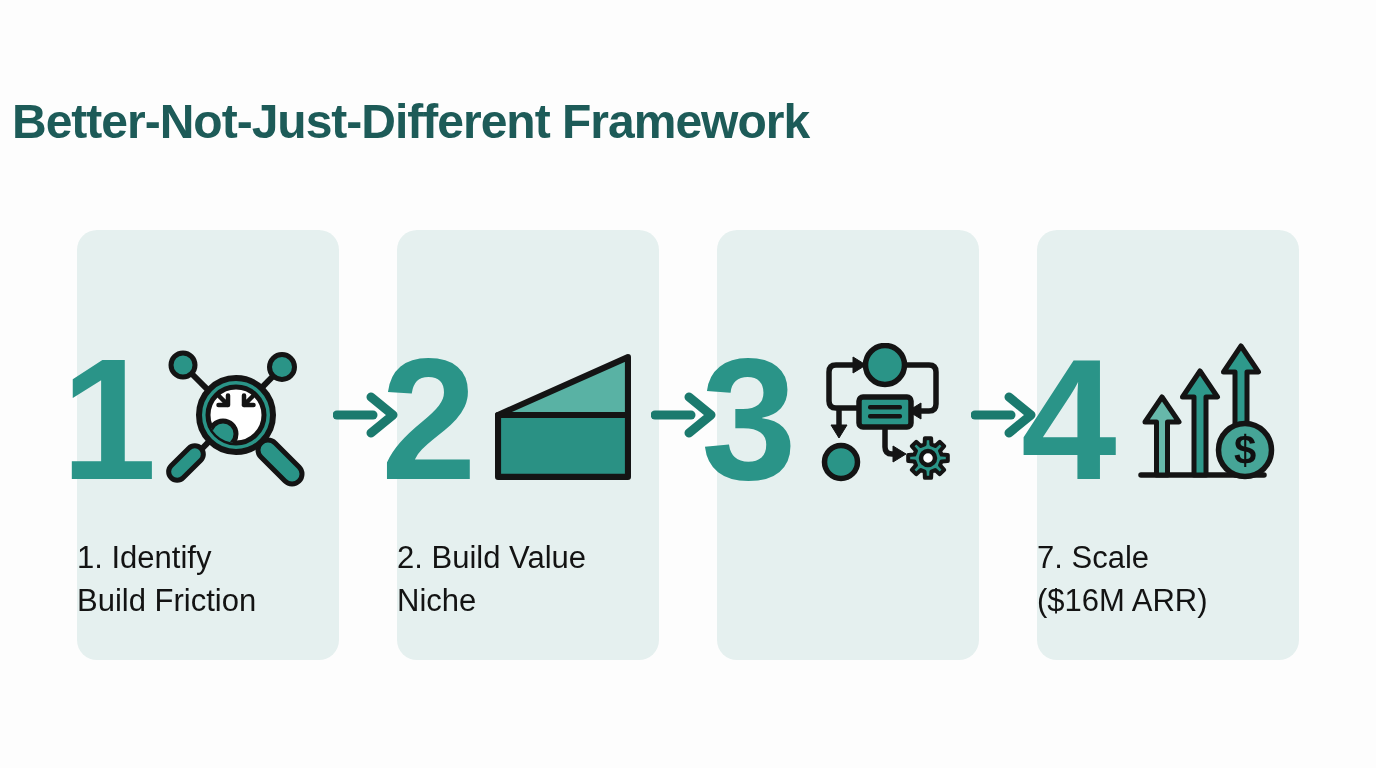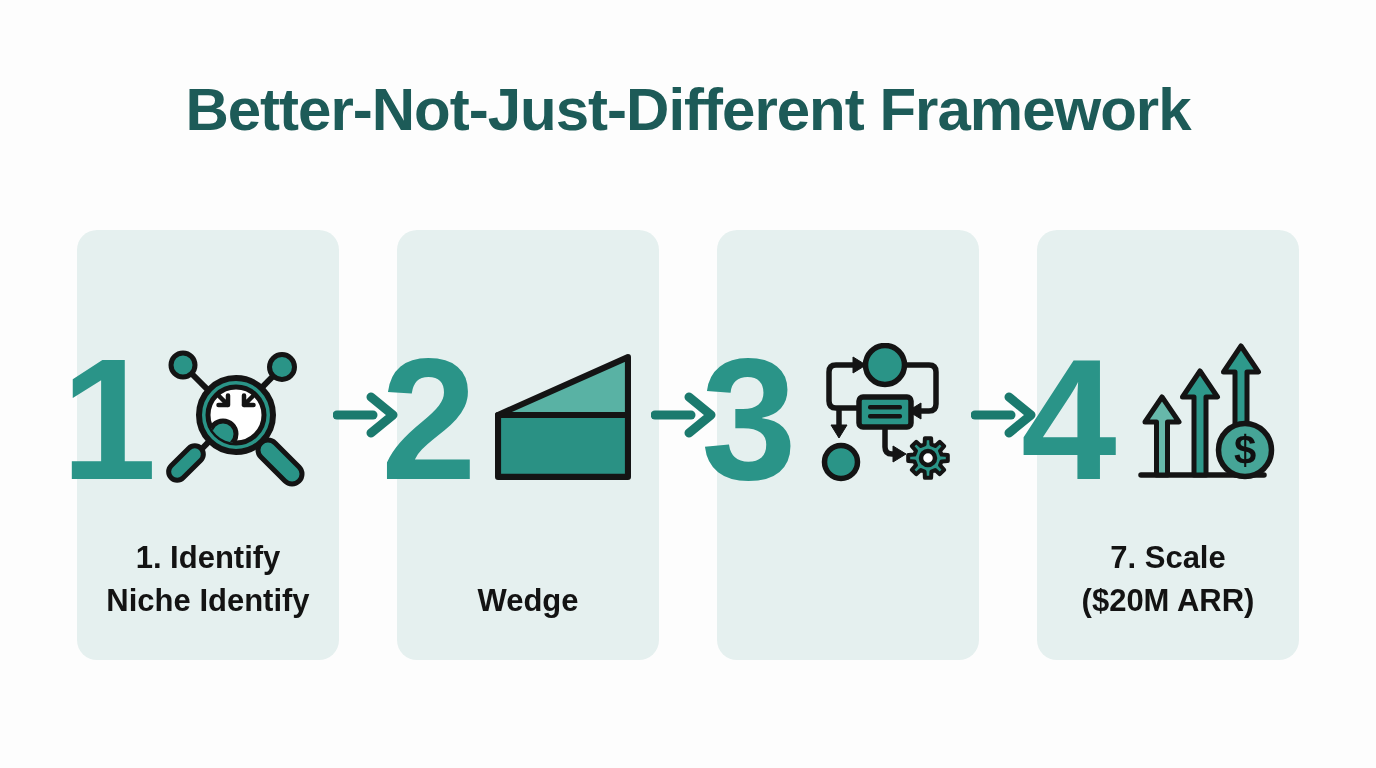--- a/index.html
+++ b/index.html
@@ -6,23 +6,22 @@
   body {
     width: 1376px; height: 768px;
     background: #fdfdfd;
     font-family: "Liberation Sans", sans-serif;
     position: relative;
     overflow: hidden;
   }
   .title {
     position: absolute;
     top: 78px; left: 0; right: 0;
-    margin: 0;
-    text-align: center;
-    font-size: 60px;
+    margin: 12px;
+    font-size: 48px;
     line-height: 64px;
     font-weight: bold;
     letter-spacing: -1px;
     color: #1d5b58;
   }
   .steps-row {
     position: absolute;
     left: 77px; top: 230px;
     display: flex;
     gap: 58px;
@@ -43,24 +42,24 @@
     letter-spacing: -4px;
   }
   .icon-box { position: absolute; }
   .icon-1 { left: 82px;  top: 114px; width: 150px; height: 150px; }
   .icon-2 { left: 98px;  top: 124px; width: 136px; height: 126px; }
   .icon-3 { left: 98px;  top: 113px; width: 150px; height: 150px; }
   .icon-4 { left: 100px; top: 108px; width: 150px; height: 150px; }
   .step-label {
     position: absolute;
     top: 306px; left: 0; right: 0;
-    text-align: center;
+    text-align: left;
     font-size: 31px;
     line-height: 43px;
-    font-weight: bold;
+    font-weight: normal;
     color: #131313;
   }
   .connector {
     position: absolute;
     top: 390px;
     width: 66px; height: 50px;
   }
   .conn-1 { left: 333px; }
   .conn-2 { left: 651px; }
   .conn-3 { left: 971px; }
@@ -99,35 +98,35 @@
             <circle cx="64" cy="90" r="13" fill="#2a9487" stroke="#141414" stroke-width="5"></circle>
           </g>
           <g stroke="#141414" stroke-width="4.5" fill="none" stroke-linecap="round" stroke-linejoin="round">
             <path d="M59,51 L69,61 M69,51.5 L69,61 L59.5,61"></path>
             <path d="M95,51 L85,61 M85,51.5 L85,61 L94.5,61"></path>
           </g>
         </svg>
       </div>
       <div class="step-label">
         <span>1. Identify</span><br>
-        <span>Niche Identify</span>
+        <span>Build Friction</span>
       </div>
     </div>
 
     <div class="card">
       <div class="step-number">2</div>
       <div class="icon-box icon-2">
         <svg viewBox="0 0 134 124" width="136" height="126">
           <rect x="3" y="60" width="128" height="61" fill="#2a9184" stroke="#141414" stroke-width="6" stroke-linejoin="round"></rect>
           <polygon points="3,60 131,60 131,3" fill="#59b2a4" stroke="#141414" stroke-width="6" stroke-linejoin="round"></polygon>
         </svg>
       </div>
       <div class="step-label">
-        <br>
-        <span>Wedge</span>
+        <span>2. Build Value</span><br>
+        <span>Niche</span>
       </div>
     </div>
 
     <div class="card">
       <div class="step-number">3</div>
       <div class="icon-box icon-3">
         <svg viewBox="0 0 150 150" width="150" height="150">
           <g fill="none" stroke="#141414" stroke-width="5.5">
             <path d="M40,22 H21 Q14,22 14,29 V58 Q14,65 21,65 H45"></path>
             <path d="M24,65 V84"></path>
@@ -160,21 +159,21 @@
           <line x1="4" y1="137" x2="127" y2="137" stroke="#141414" stroke-width="5.5" stroke-linecap="round"></line>
           <path d="M19.5,137 V84 H8 L25,59 L42,84 H30.5 V137 Z" fill="#67b8aa" stroke="#141414" stroke-width="5" stroke-linejoin="round"></path>
           <path d="M57,137 V59 H45.5 L63,33 L80.5,59 H69 V137 Z" fill="#2e998b" stroke="#141414" stroke-width="5" stroke-linejoin="round"></path>
           <path d="M98,137 V34 H86.5 L104,8 L121.5,34 H110 V137 Z" fill="#2e998b" stroke="#141414" stroke-width="5" stroke-linejoin="round"></path>
           <circle cx="108" cy="112" r="26.5" fill="#46a597" stroke="#141414" stroke-width="5.5"></circle>
           <text x="108" y="126" font-size="40" font-weight="bold" fill="#101010" text-anchor="middle" font-family="Liberation Sans, sans-serif">$</text>
         </svg>
       </div>
       <div class="step-label">
         <span>7. Scale</span><br>
-        <span>($20M ARR)</span>
+        <span>($16M ARR)</span>
       </div>
     </div>
 
   </div>
 
   <div class="connector conn-1">
     <svg viewBox="0 0 66 50" width="66" height="50">
       <path d="M4,25 H40" stroke="#1b7a6e" stroke-width="9" stroke-linecap="round" fill="none"></path>
       <path d="M38,7 L60,25 L38,43" stroke="#1b7a6e" stroke-width="9" stroke-linecap="round" stroke-linejoin="round" fill="none"></path>
     </svg>

